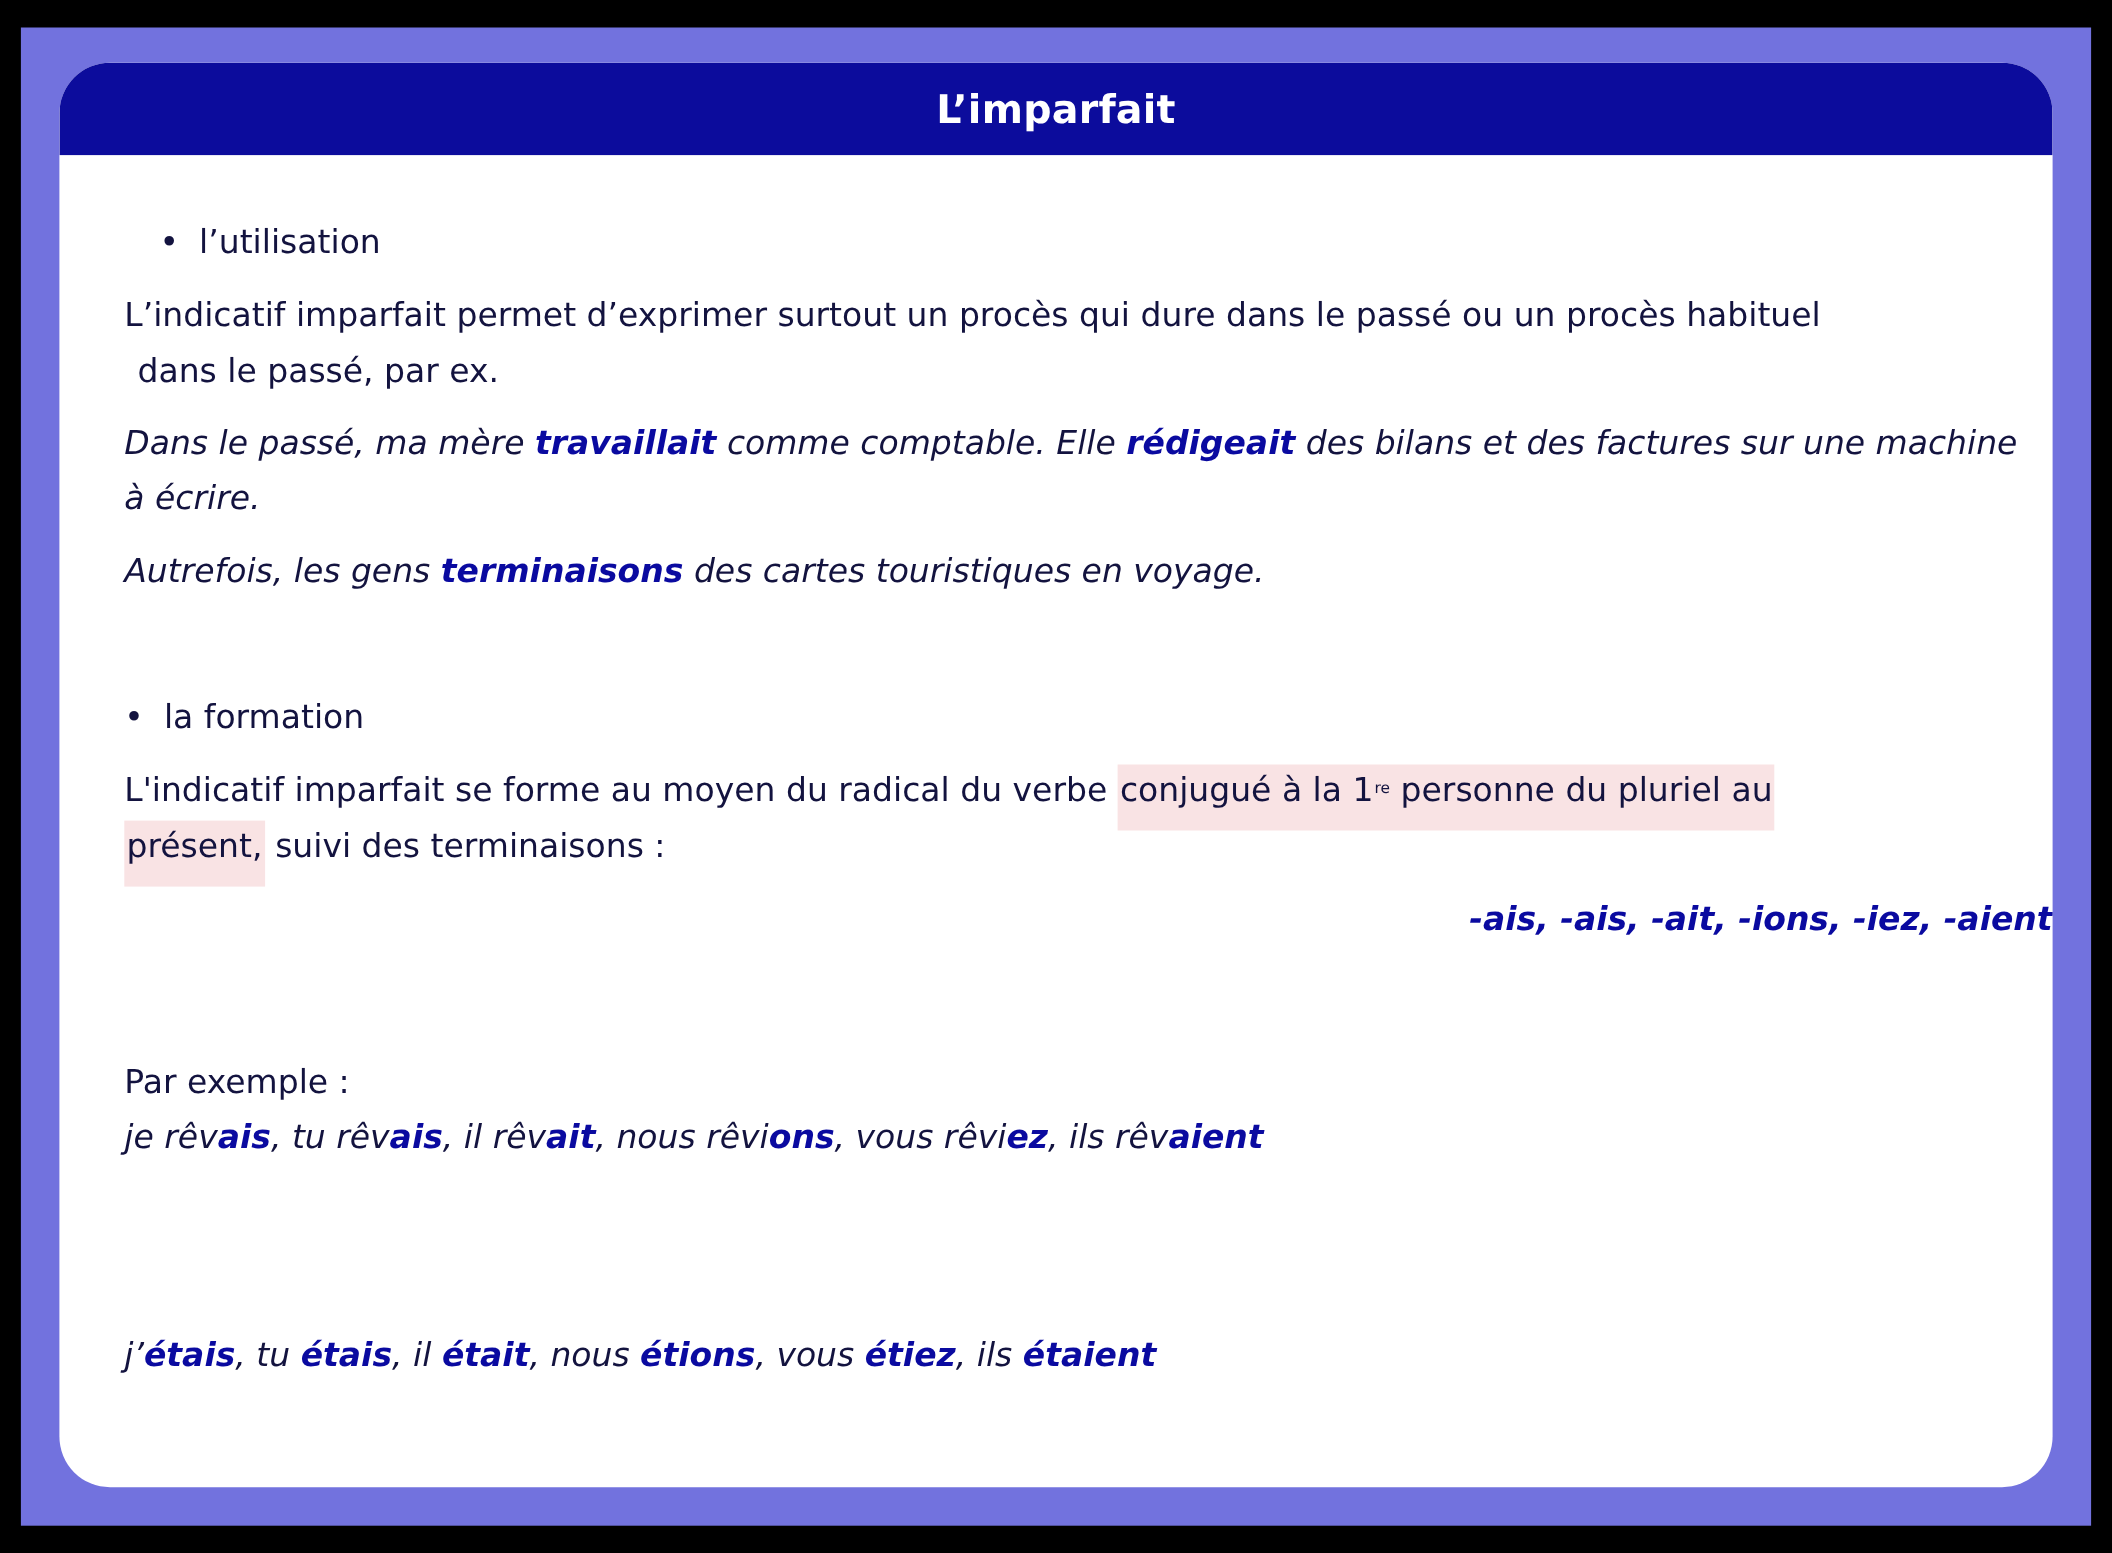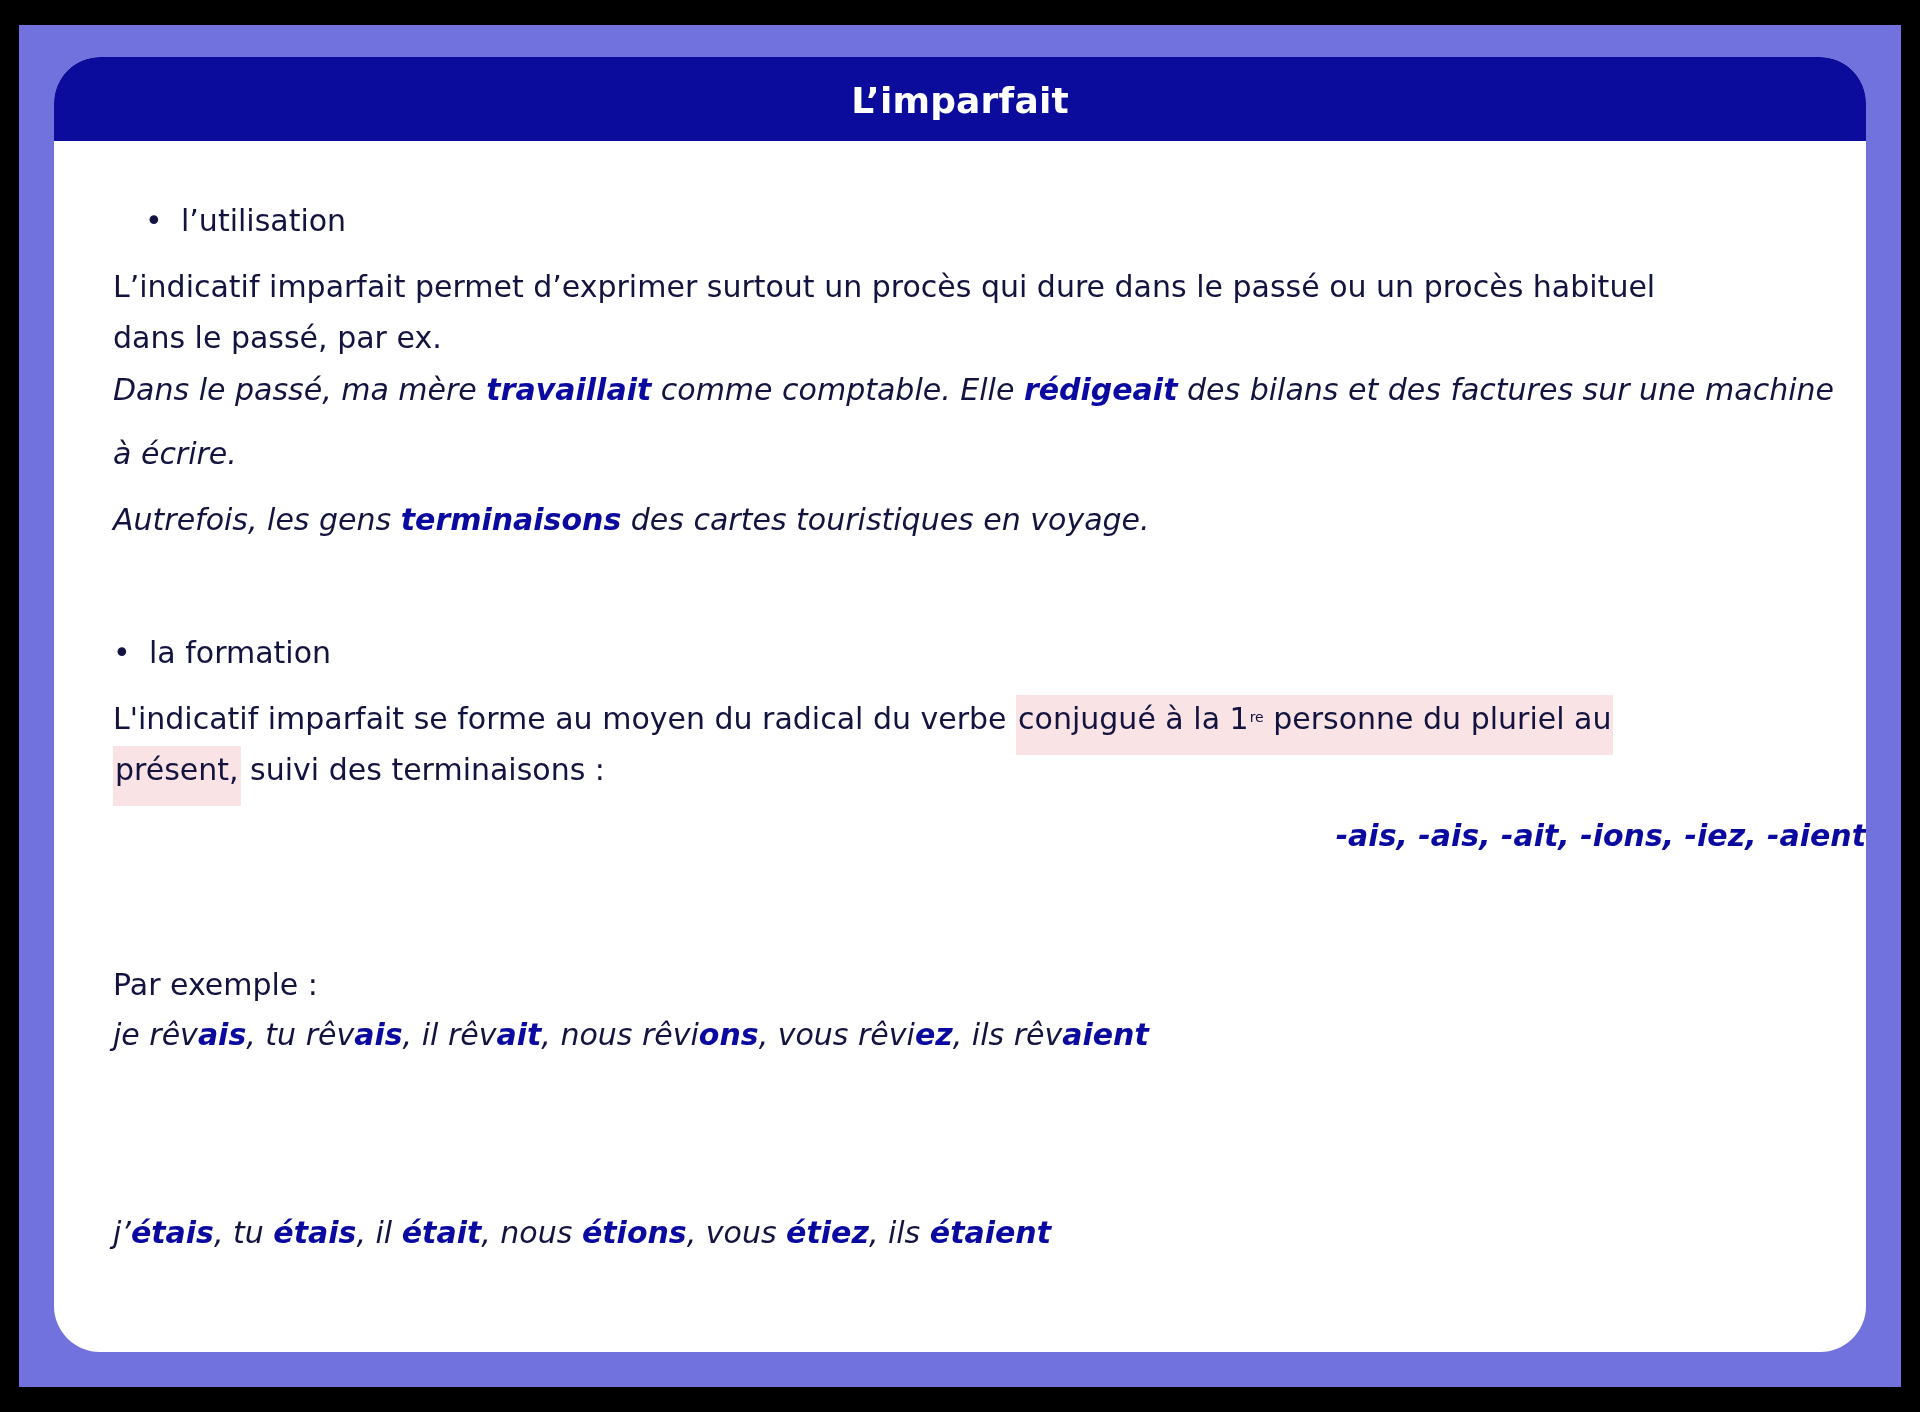--- a/index.html
+++ b/index.html
@@ -43,23 +43,23 @@
 <div class="card">
   <div class="card-header">
     <span class="card-title">L’imparfait</span>
   </div>
 
   <div class="line bullet-line" style="top:144px;margin-left:32px;">
     <span class="bullet">•</span><span>l’utilisation</span>
   </div>
 
   <div class="line" style="top:210px;">L’indicatif imparfait permet d’exprimer surtout un procès qui dure dans le passé ou un procès habituel</div>
-  <div class="line" style="top:261px;">dans le passé, par ex.</div>
+  <div class="line" style="top:261px;margin-left:12px;">dans le passé, par ex.</div>
 
-  <div class="line italic" style="top:313px;text-align:center;">
+  <div class="line italic" style="top:327px;text-align:center;">
     <span>Dans le passé, ma mère </span><span class="hl">travaillait</span><span> comme comptable. Elle </span><span class="hl">rédigeait</span><span> des bilans et des factures sur une machine</span>
   </div>
   <div class="line italic" style="top:377px;">à écrire.</div>
 
   <div class="line italic" style="top:443px;">
     <span>Autrefois, les gens </span><span class="hl">terminaisons</span><span> des cartes touristiques en voyage.</span>
   </div>
 
   <div class="line bullet-line" style="top:576px;">
     <span class="bullet">•</span><span>la formation</span>

